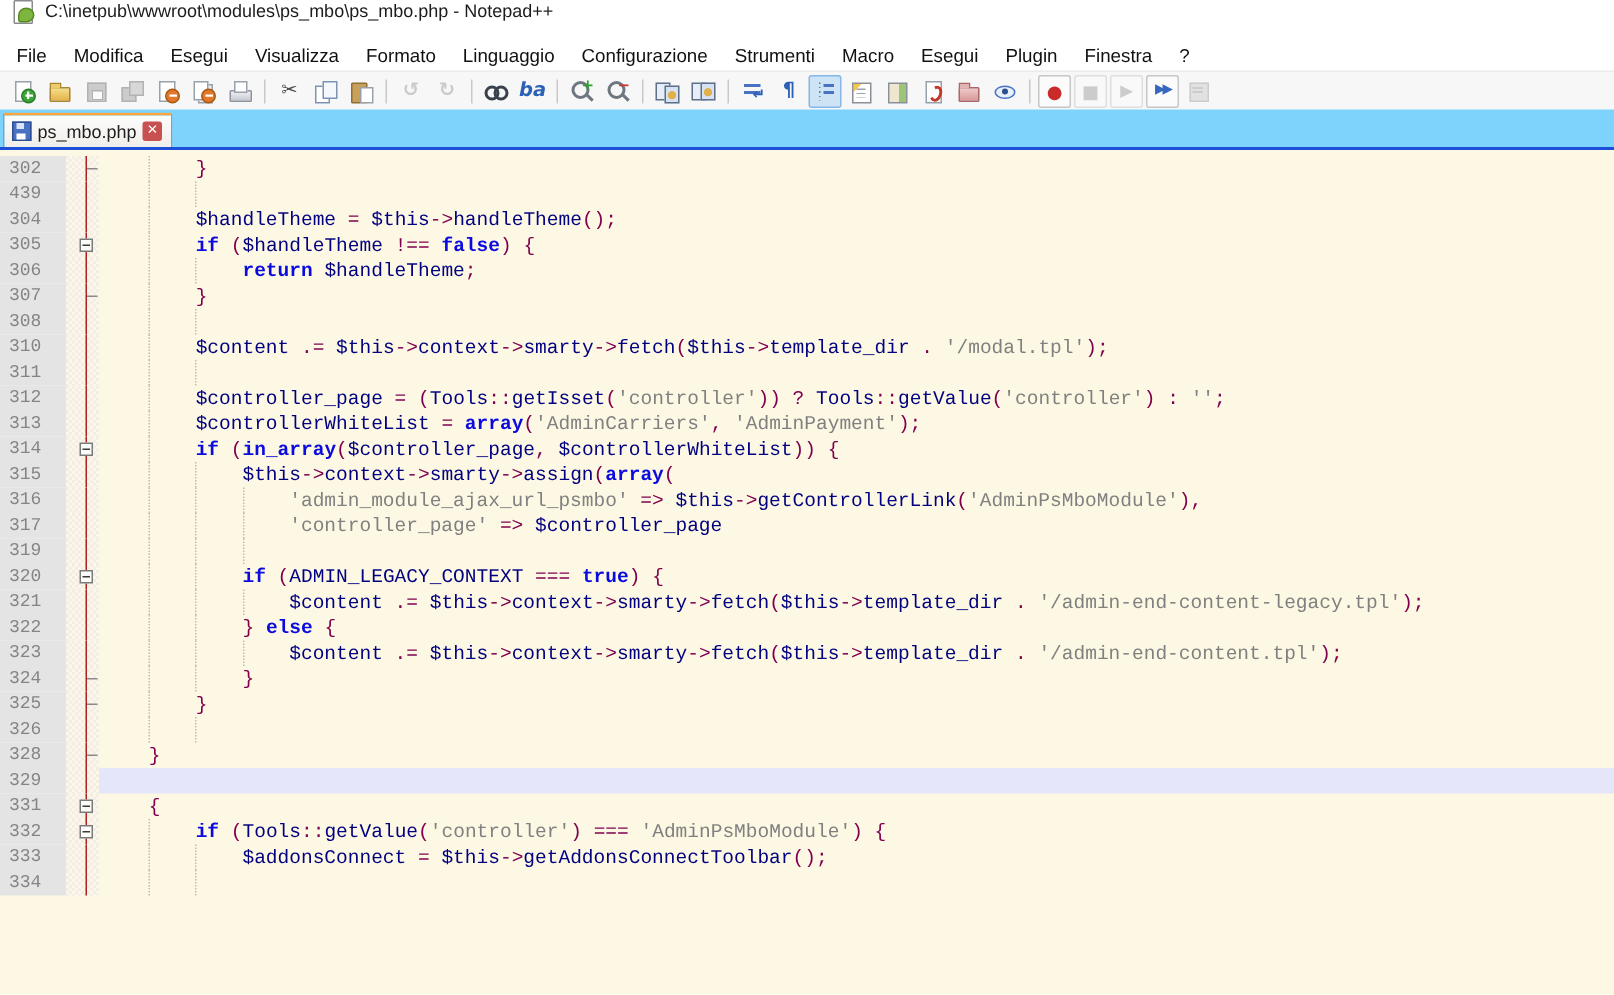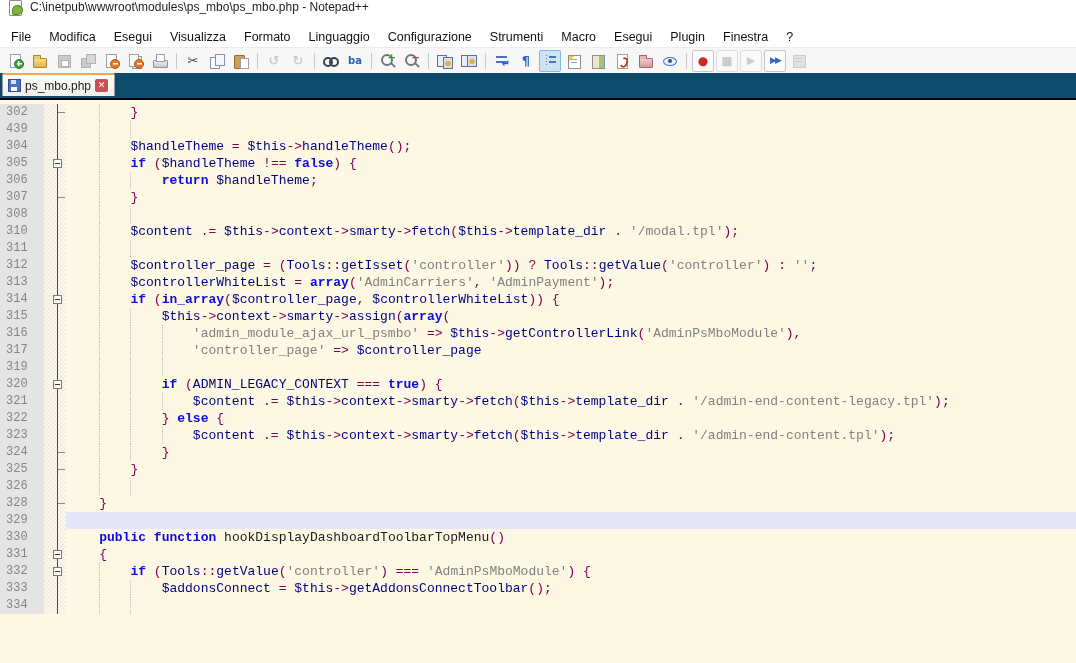--- a/index.html
+++ b/index.html
@@ -41,21 +41,21 @@
   .ico-print::before{content:"";position:absolute;left:1px;top:7px;width:13px;height:6px;background:linear-gradient(#EDEFF2,#C6CBD2);border:1px solid #8D949C;border-radius:1px;}
   .ico-print::after{content:"";position:absolute;left:4px;top:1px;width:7px;height:6px;background:#fff;border:1px solid #9AA0A8;}
   .ico-cut .gl{font-size:13px;color:#4A4A4A;}
   .ico-copy::before{content:"";position:absolute;left:1px;top:4px;width:8px;height:10px;background:#fff;border:1px solid #7E93B4;}
   .ico-copy::after{content:"";position:absolute;left:6px;top:1px;width:8px;height:10px;background:#F4F7FB;border:1px solid #7E93B4;}
   .ico-paste::before{content:"";position:absolute;left:1px;top:2px;width:9px;height:12px;background:#C9A05A;border:1px solid #8F6F35;border-radius:1px;}
   .ico-paste::after{content:"";position:absolute;left:7px;top:5px;width:7px;height:9px;background:#fff;border:1px solid #9AA0A8;}
   .ico-undo .gl,.ico-redo .gl{font-size:13px;font-weight:bold;color:#9E9E9E;}
   .ico-find::before{content:"";position:absolute;left:0;top:4px;width:6px;height:6px;border:2px solid #39424C;border-radius:50%;}
   .ico-find::after{content:"";position:absolute;right:0;top:4px;width:6px;height:6px;border:2px solid #39424C;border-radius:50%;}
-  .ico-replace .gl{font-size:10px;font-weight:bold;color:#2B62B8;}
+  .ico-replace .gl{font-size:13px;font-weight:bold;color:#2B62B8;font-style:italic;}
   .ico-zoom-in::before,.ico-zoom-out::before{content:"";position:absolute;left:1px;top:1px;width:8px;height:8px;border:2px solid #6E7680;border-radius:50%;}
   .ico-zoom-in::after,.ico-zoom-out::after{content:"";position:absolute;right:2px;bottom:1px;width:2px;height:6px;background:#6E7680;transform:rotate(-45deg);}
   .ico-zoom-in .gl,.ico-zoom-out .gl{align-items:flex-start;justify-content:flex-end;font-size:10px;font-weight:bold;}
   .ico-zoom-in .gl{color:#2FA12F;}
   .ico-zoom-out .gl{color:#CC3333;}
   .ico-sync-v::before,.ico-sync-h::before{content:"";position:absolute;left:0;top:2px;width:8px;height:10px;background:#E7EEF7;border:1px solid #5E7189;}
   .ico-sync-v::after,.ico-sync-h::after{content:"";position:absolute;left:6px;top:4px;width:8px;height:10px;border:1px solid #5E7189;background:radial-gradient(circle at 50% 55%,#E2B04A 0 2.5px,transparent 3px),#D6E2F2;}
   .ico-sync-h::after{top:2px;}
   .ico-wrap::before{content:"";position:absolute;left:2px;top:3px;width:11px;height:8px;background:repeating-linear-gradient(to bottom,#4A72C4 0 2px,transparent 2px 5px);}
   .ico-wrap .gl{align-items:flex-end;justify-content:flex-end;font-size:10px;font-weight:bold;color:#2B62B8;}
@@ -72,21 +72,21 @@
   .ico-eye::before{content:"";position:absolute;left:1px;top:4px;width:12px;height:7px;border:1px solid #4A72C4;border-radius:50%;background:#E8F0FA;}
   .ico-eye::after{content:"";position:absolute;left:6px;top:6px;width:4px;height:4px;border-radius:50%;background:#2B4F8F;}
   .ico-record .gl{font-size:12px;color:#C92A2A;}
   .ico-stop .gl{font-size:12px;color:#A2A2A2;}
   .ico-play .gl{font-size:11px;color:#A2A2A2;}
   .ico-play-multi .gl{font-size:9px;letter-spacing:-2px;color:#3566C0;font-weight:bold;}
   .ico-save-macro::before{content:"";position:absolute;left:2px;top:2px;width:11px;height:11px;background:#C9CDD1;border:1px solid #9FA4A9;}
   .ico-save-macro::after{content:"";position:absolute;left:4px;top:5px;width:7px;height:6px;background:repeating-linear-gradient(to bottom,#9FA4A9 0 1px,transparent 1px 3px);}
 
   
-  .tabbar{height:25px;background:#0c4a6e;display:flex;border-bottom:2px solid #000000;flex:0 0 auto;padding-left:2px;}
+  .tabbar{height:25px;background:#7dd3fc;display:flex;align-items:flex-end;border-bottom:2px solid #1d4ed8;flex:0 0 auto;padding-left:2px;}
   .tab{height:21px;display:flex;align-items:center;gap:4px;padding:0 6px 0 5px;background:linear-gradient(#FDFDFD,#F0EEEA);border:1px solid #9B9B9B;border-bottom:none;border-top:2px solid #F9A640;border-radius:2px 2px 0 0;}
   .tab-floppy{width:11px;height:11px;position:relative;background:#4A72C4;border:1px solid #2E4E92;flex:0 0 auto;}
   .tab-floppy::before{content:"";position:absolute;left:2px;top:0;width:5px;height:4px;background:#D9E4F6;}
   .tab-floppy::after{content:"";position:absolute;left:2px;bottom:0;width:6px;height:4px;background:#fff;}
   .tab-label{font-size:12px;color:#1e1e1e;white-space:nowrap;}
   .tab-close{width:13px;height:13px;border-radius:2px;background:#C75050;color:#fff;font-size:9px;line-height:13px;text-align:center;font-weight:bold;font-family:"DejaVu Sans",sans-serif;}
 
   
   .editor{flex:1 1 auto;background:#FDF8E3;overflow:hidden;font-family:"Liberation Mono","DejaVu Sans Mono",monospace;font-size:13px;line-height:17px;padding-top:4px;}
   .line{display:flex;height:17px;}
@@ -447,27 +447,20 @@
         <div class="code"><span class="tk tk-pl">    </span><span class="tk tk-op">}</span></div>
       </div>
       <div class="line hl">
         <div class="ln">329</div>
         <div class="fold">
           <div class="vline"></div>
         </div>
         <div class="code"></div>
       </div>
       <div class="line">
-        <div class="ln">330</div>
-        <div class="fold">
-          <div class="vline"></div>
-        </div>
-        <div class="code"><span class="tk tk-pl">    </span><span class="tk tk-kw">public</span><span class="tk tk-pl"> </span><span class="tk tk-kw">function</span><span class="tk tk-pl"> </span><span class="tk tk-fn">hookDisplayDashboardToolbarTopMenu</span><span class="tk tk-op">()</span></div>
-      </div>
-      <div class="line">
         <div class="ln">331</div>
         <div class="fold">
           <div class="vline"></div>
           <div class="box"></div>
         </div>
         <div class="code"><span class="tk tk-pl">    </span><span class="tk tk-op">{</span></div>
       </div>
       <div class="line">
         <div class="ln">332</div>
         <div class="fold">

